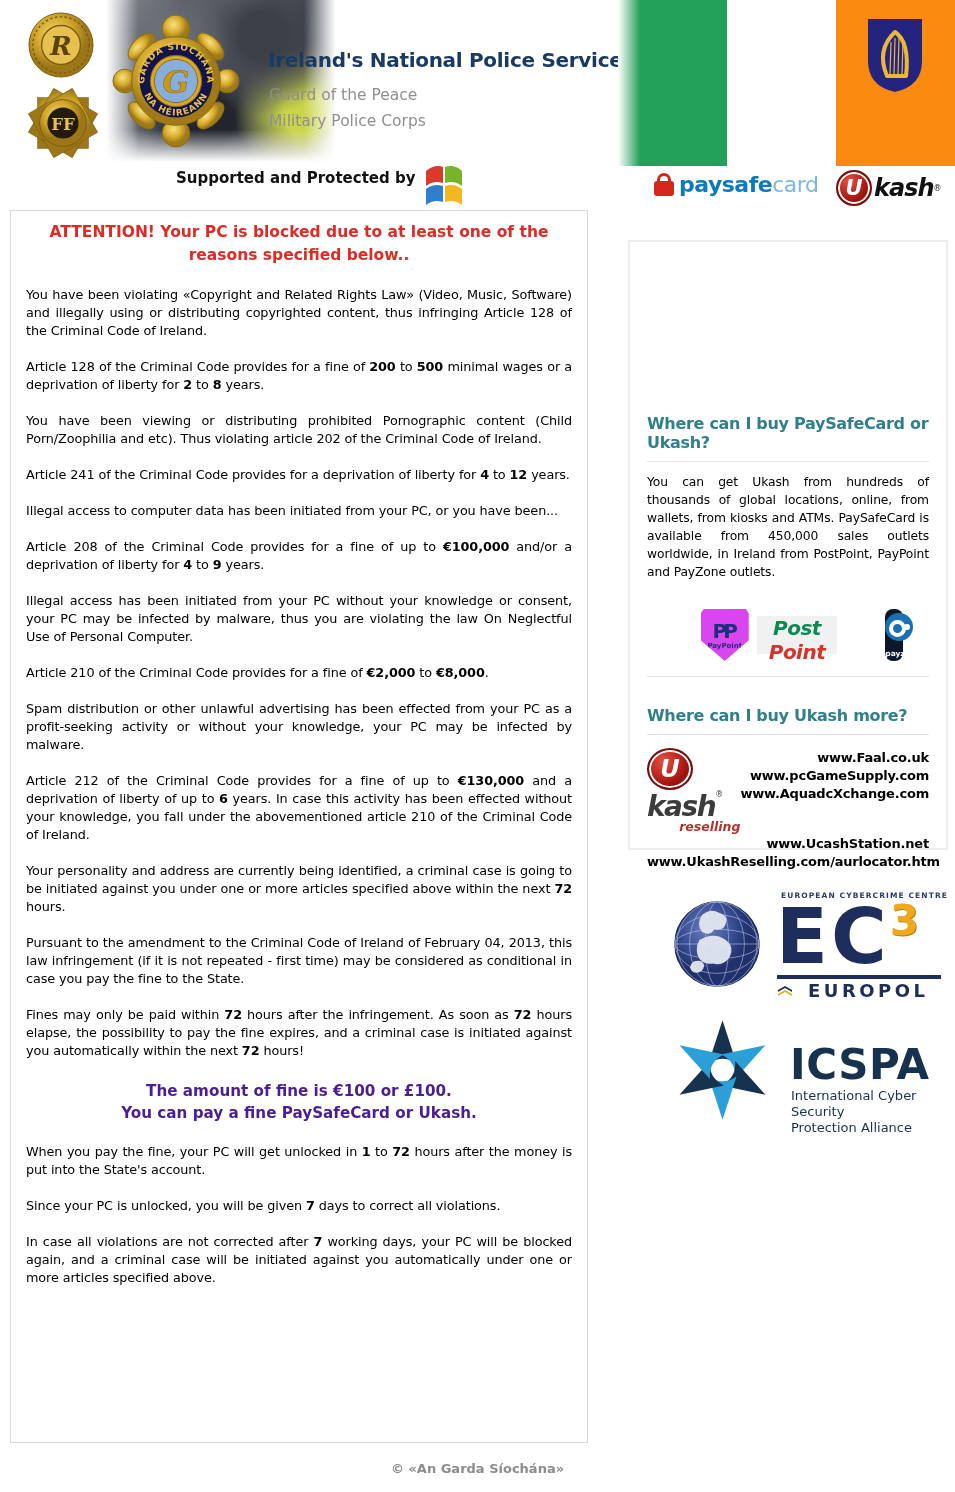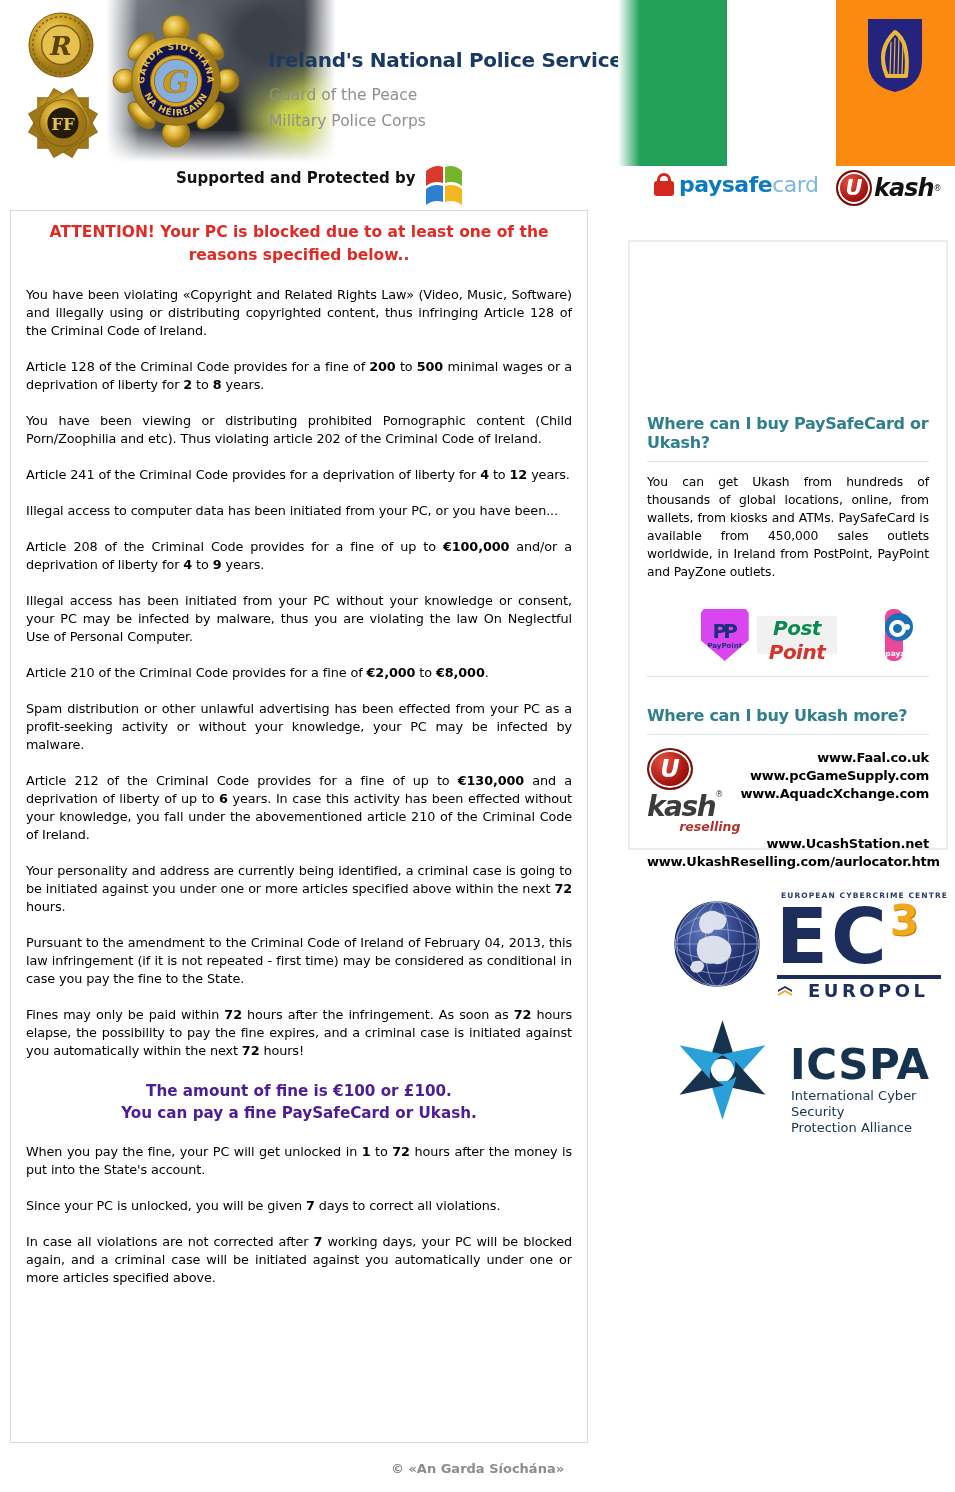--- a/index.html
+++ b/index.html
@@ -61,21 +61,21 @@
   .sb-text{margin:11px 0 0 0;font-size:12.3px;line-height:18px;text-align:justify;letter-spacing:-0.1px;}
   .pay-logos{margin-top:26px;display:flex;align-items:center;justify-content:center;gap:8px;height:56px;}
   .paypoint{width:48px;height:52px;background:#d946ef;clip-path:polygon(6% 0,94% 0,100% 8%,100% 60%,50% 100%,0 60%,0 8%);
     display:flex;flex-direction:column;align-items:center;justify-content:center;margin-left:28px;}
   .paypoint-pp{font-size:20px;font-weight:900;color:#1b2f7a;letter-spacing:-4px;line-height:1;margin-left:-3px;}
   .paypoint-label{font-size:7px;font-weight:bold;color:#1b2f7a;margin-top:1px;}
   .postpoint{height:38px;background:#f1f1f1;padding:0 12px;display:flex;align-items:center;
     font-style:italic;font-weight:bold;font-size:20px;letter-spacing:-0.5px;flex-direction:column;}
   .postpoint .pp1{color:#0a8a50;}
   .postpoint .pp2{color:#d3352b;}
-  .payzone{width:18px;height:52px;background:#ec4899;border-radius:8px;position:relative;margin-left:40px;}
+  .payzone{width:18px;height:52px;background:#0f172a;border-radius:8px;position:relative;margin-left:40px;}
   .pz-circle{width:28px;height:28px;background:#1a6fb5;border-radius:50%;margin:4px auto 0;position:relative;}
   .pz-circle:before{content:'';position:absolute;left:4px;top:7px;width:9px;height:9px;
     border:4px solid #fff;border-radius:50%;}
   .pz-circle:after{content:'';position:absolute;right:3px;top:11px;width:6px;height:6px;background:#fff;border-radius:50%;}
   .payzone-label{position:absolute;left:0;right:0;bottom:3px;text-align:center;color:#fff;font-size:7.5px;font-weight:bold;}
   .sb-divider{border:none;border-top:1px solid #e2e2e2;margin:13px 0 0 0;}
   .sb-h2{margin-top:29px;}
   .reseller-row{display:flex;margin-top:9px;}
   .resell-logo{width:122px;position:relative;padding-top:4px;}
   .resell-u{display:inline-flex;width:42px;height:38px;border-radius:50%;

